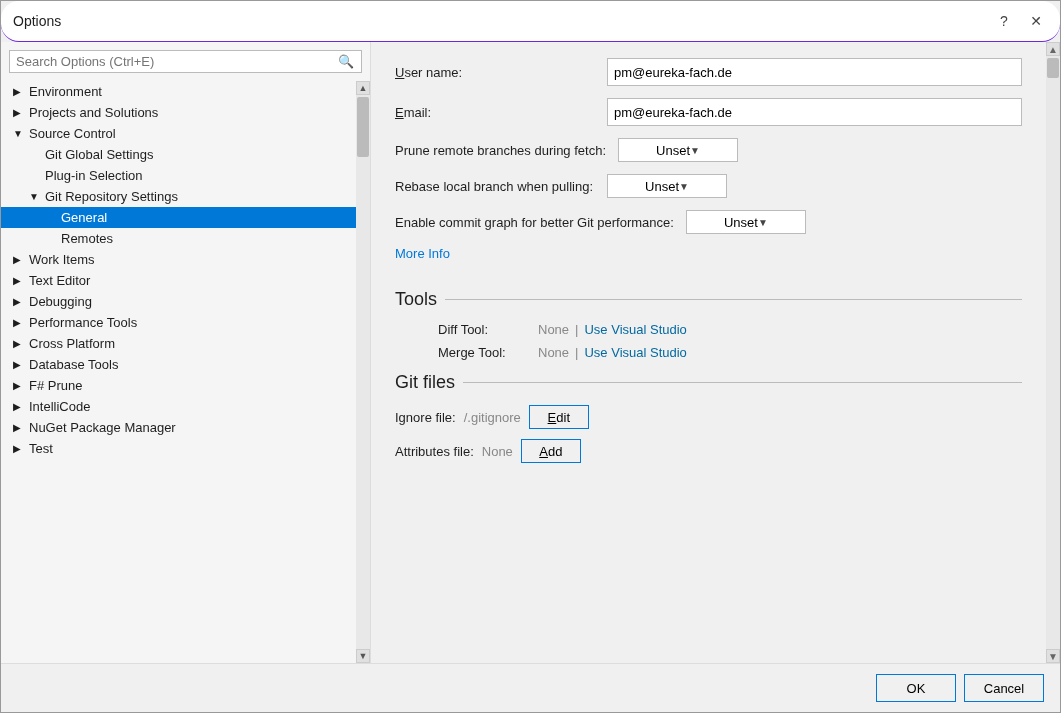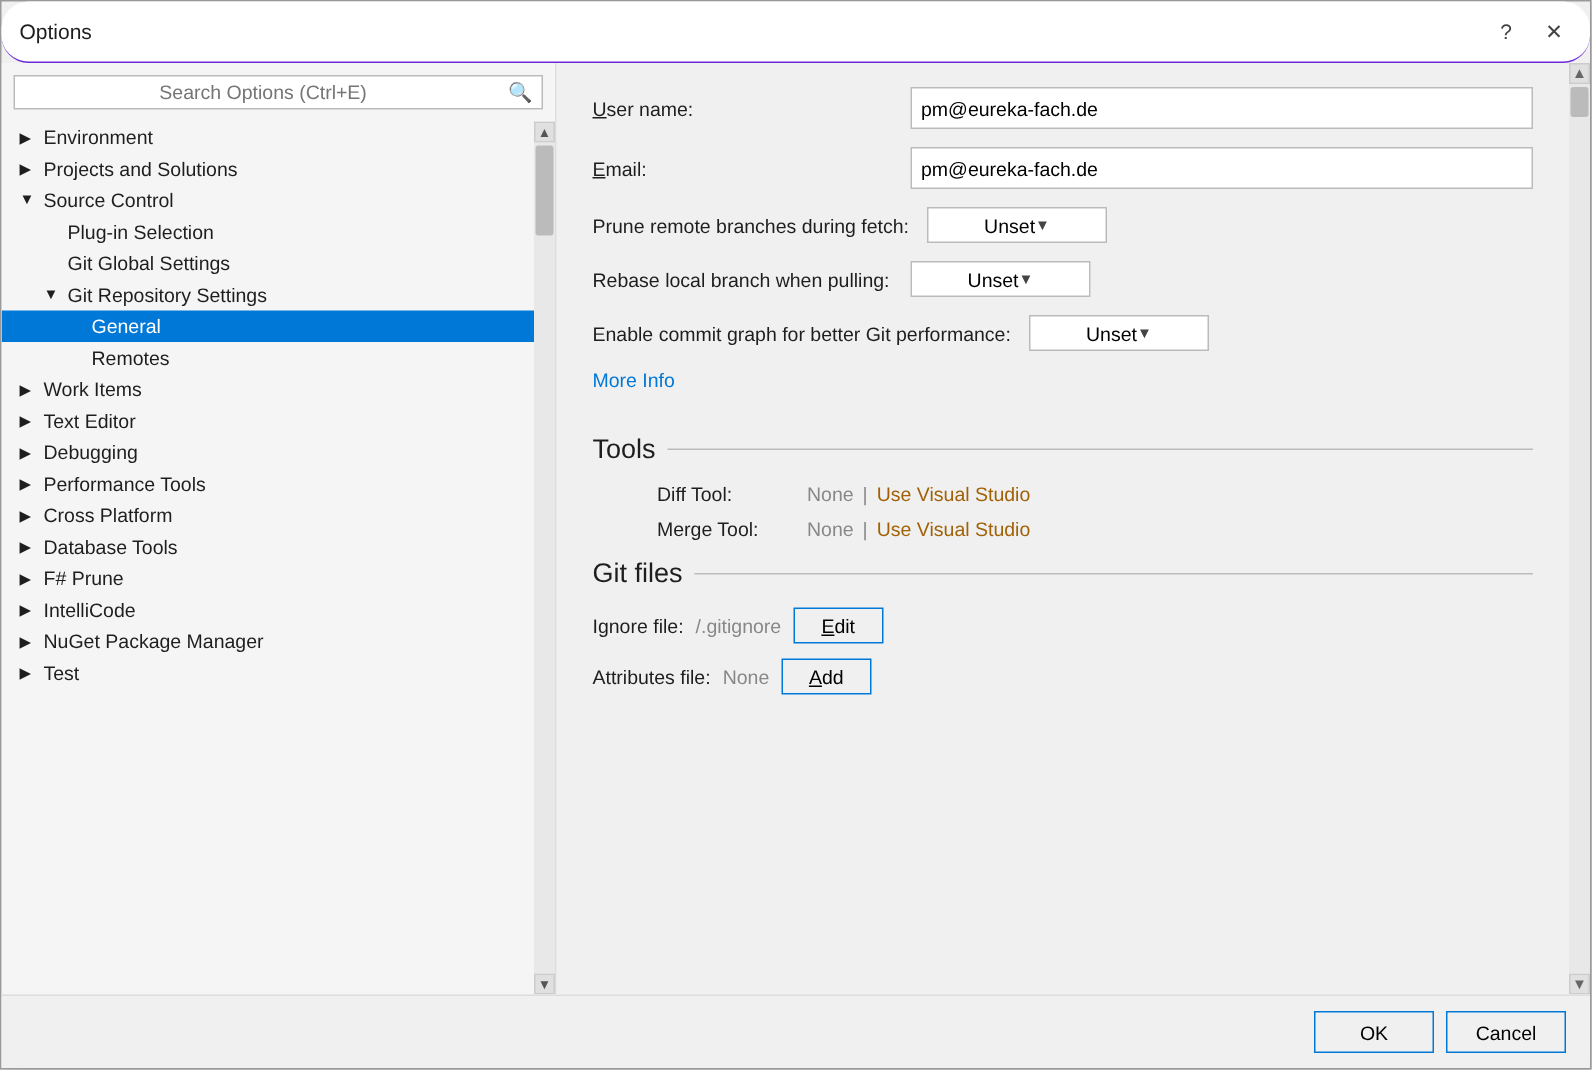--- a/index.html
+++ b/index.html
@@ -80,21 +80,20 @@
       padding: 3px 6px;
       gap: 4px;
     }
     .search-input {
       flex: 1;
       border: none;
       outline: none;
       font-size: 13px;
       color: #888;
       background: transparent;
-      text-align: center;
     }
     .search-icon {
       color: #666;
       font-size: 13px;
     }
     .tree-item {
       padding: 3px 8px 3px 12px;
       cursor: pointer;
       display: flex;
       align-items: center;
@@ -198,21 +197,21 @@
       min-width: 100px;
     }
     .tools-value {
       color: #888;
     }
     .tools-separator {
       color: #888;
       margin: 0 6px;
     }
     .tools-link {
-      color: #a16207;
+      color: #0369a1;
       cursor: pointer;
     }
     .gitfiles-row {
       display: flex;
       align-items: center;
       margin-bottom: 10px;
       gap: 8px;
       font-size: 13px;
     }
     .gitfiles-label {
@@ -364,25 +363,25 @@
             <div class="tree-item level-0">
               <span class="arrow">▶</span>
               <span>Projects and Solutions</span>
             </div>
             <div class="tree-item level-0">
               <span class="arrow">▼</span>
               <span>Source Control</span>
             </div>
             <div class="tree-item level-1">
               <span class="arrow"></span>
-              <span>Plug-in Selection</span>
+              <span>Git Global Settings</span>
             </div>
             <div class="tree-item level-1">
               <span class="arrow"></span>
-              <span>Git Global Settings</span>
+              <span>Plug-in Selection</span>
             </div>
             <div class="tree-item level-1">
               <span class="arrow">▼</span>
               <span>Git Repository Settings</span>
             </div>
             <div class="tree-item level-2 selected">
               <span class="arrow"></span>
               <span>General</span>
             </div>
             <div class="tree-item level-2">

